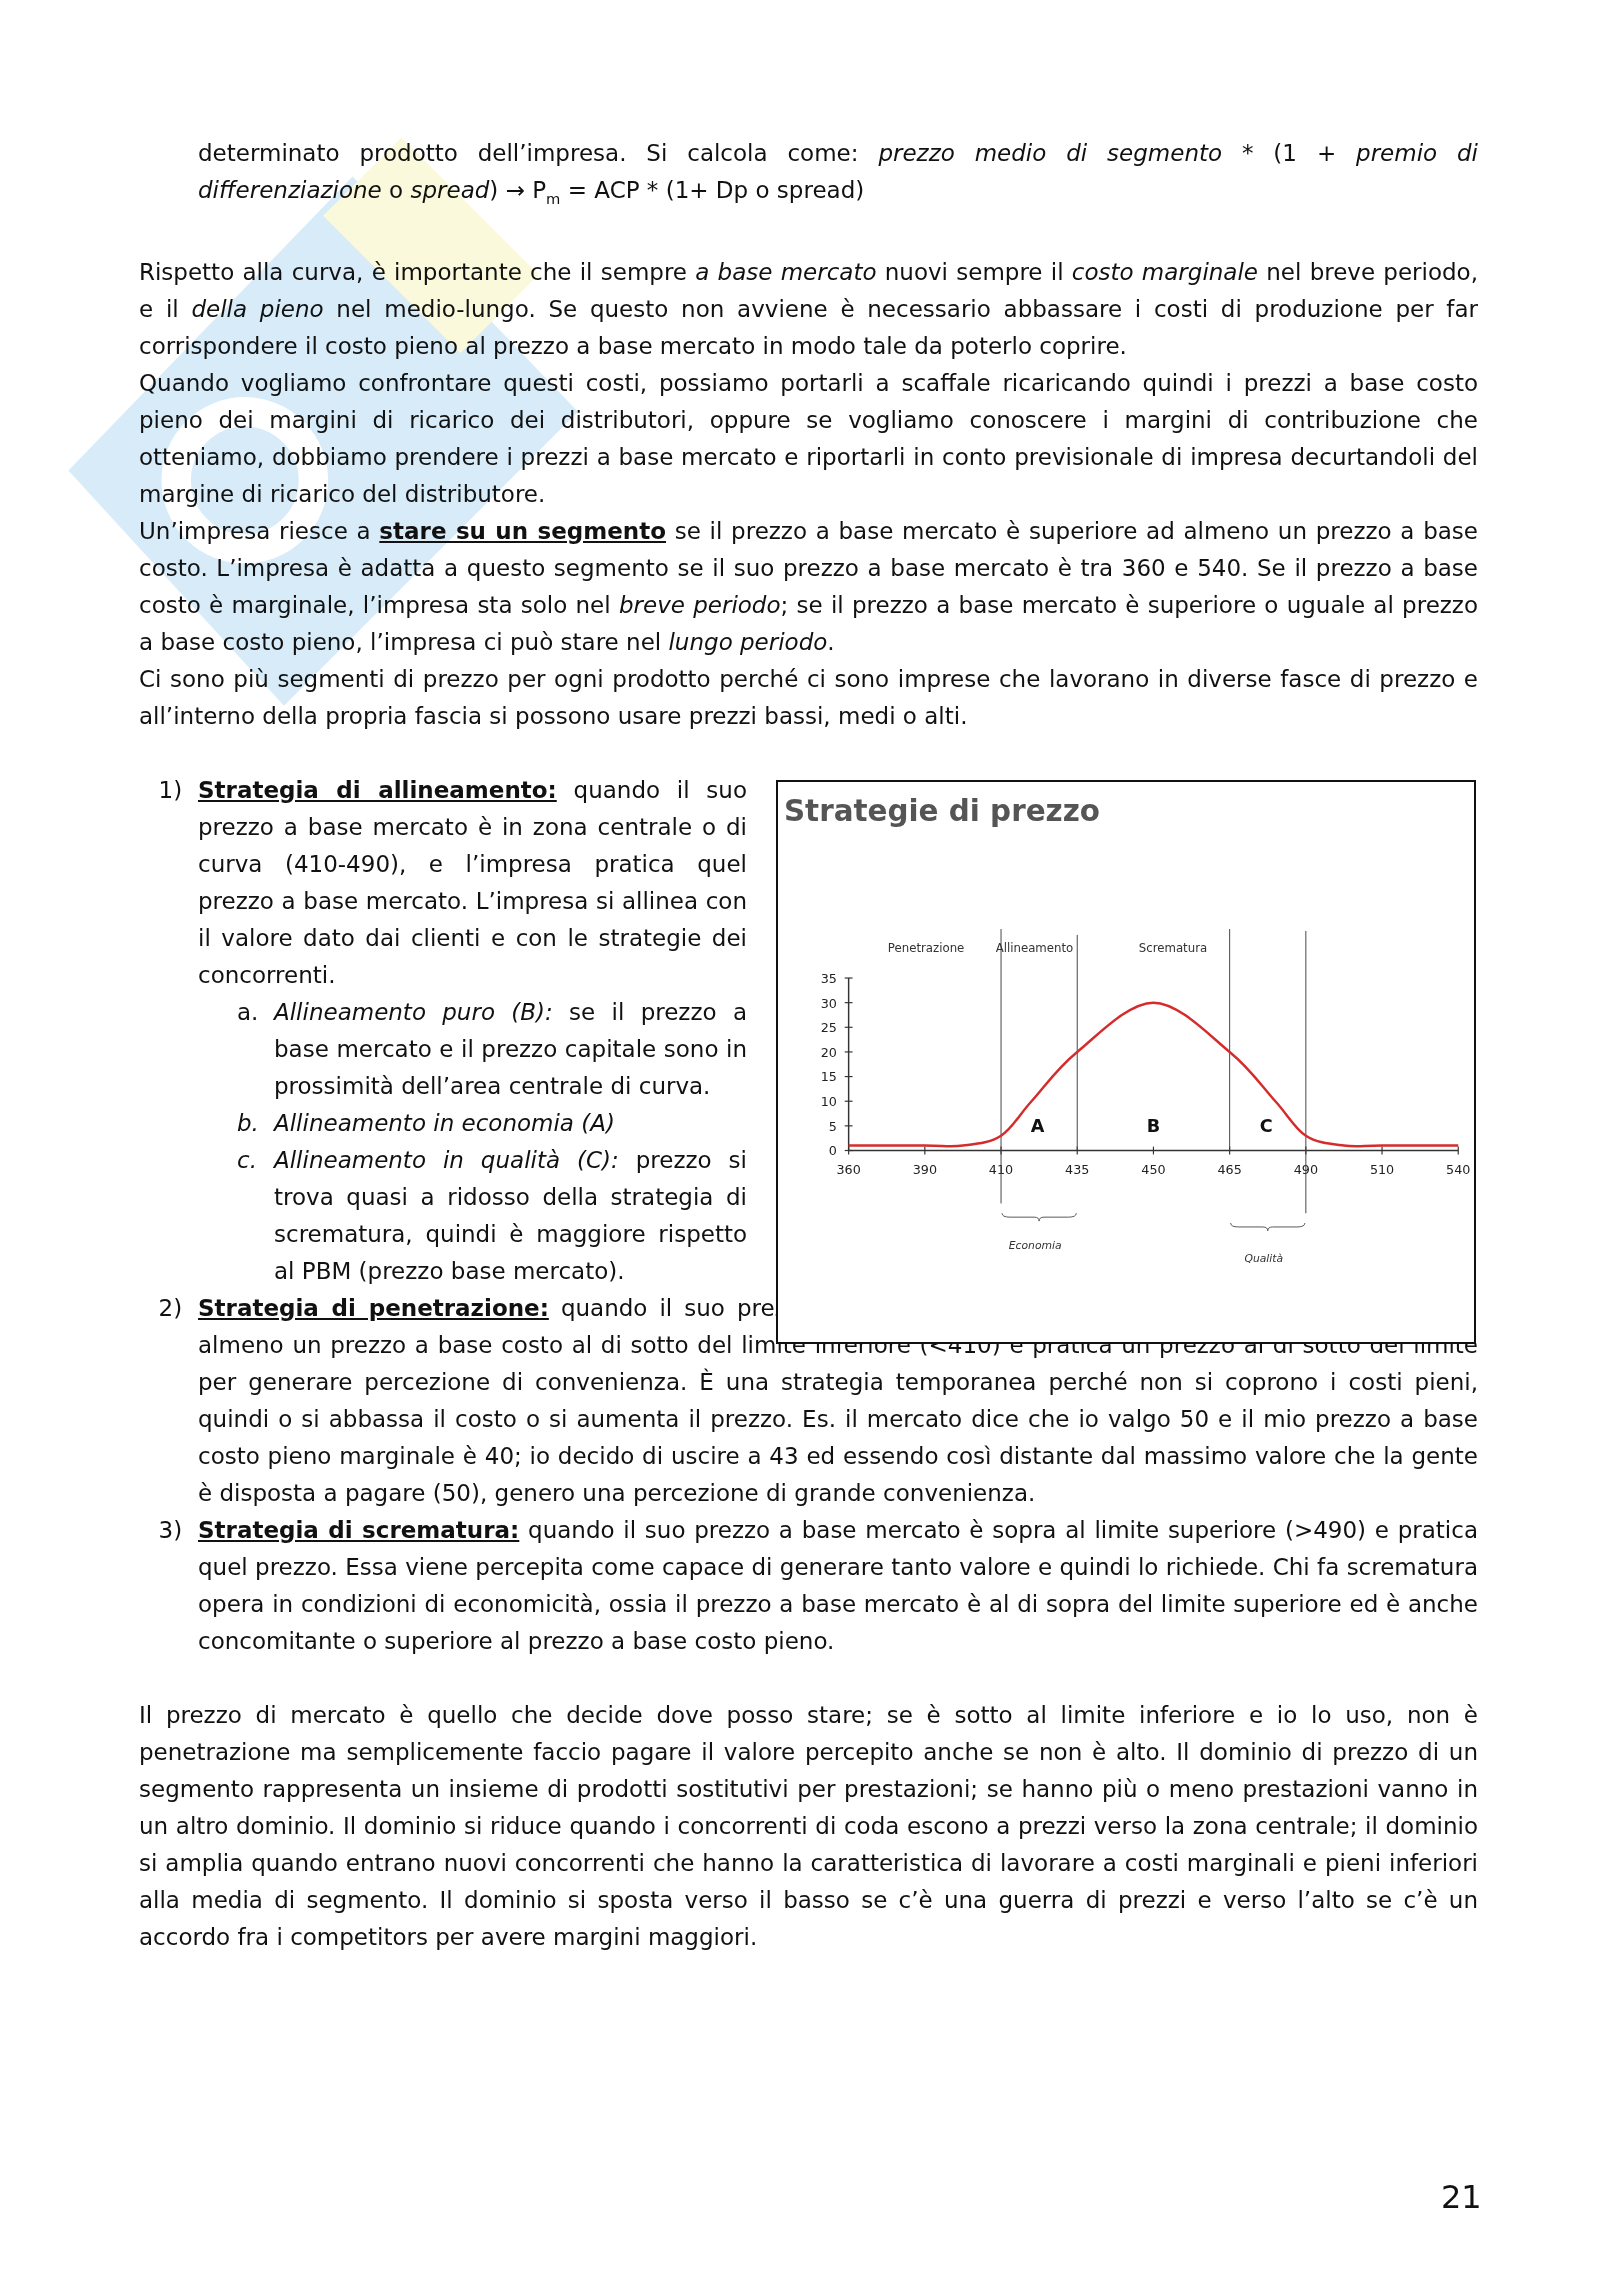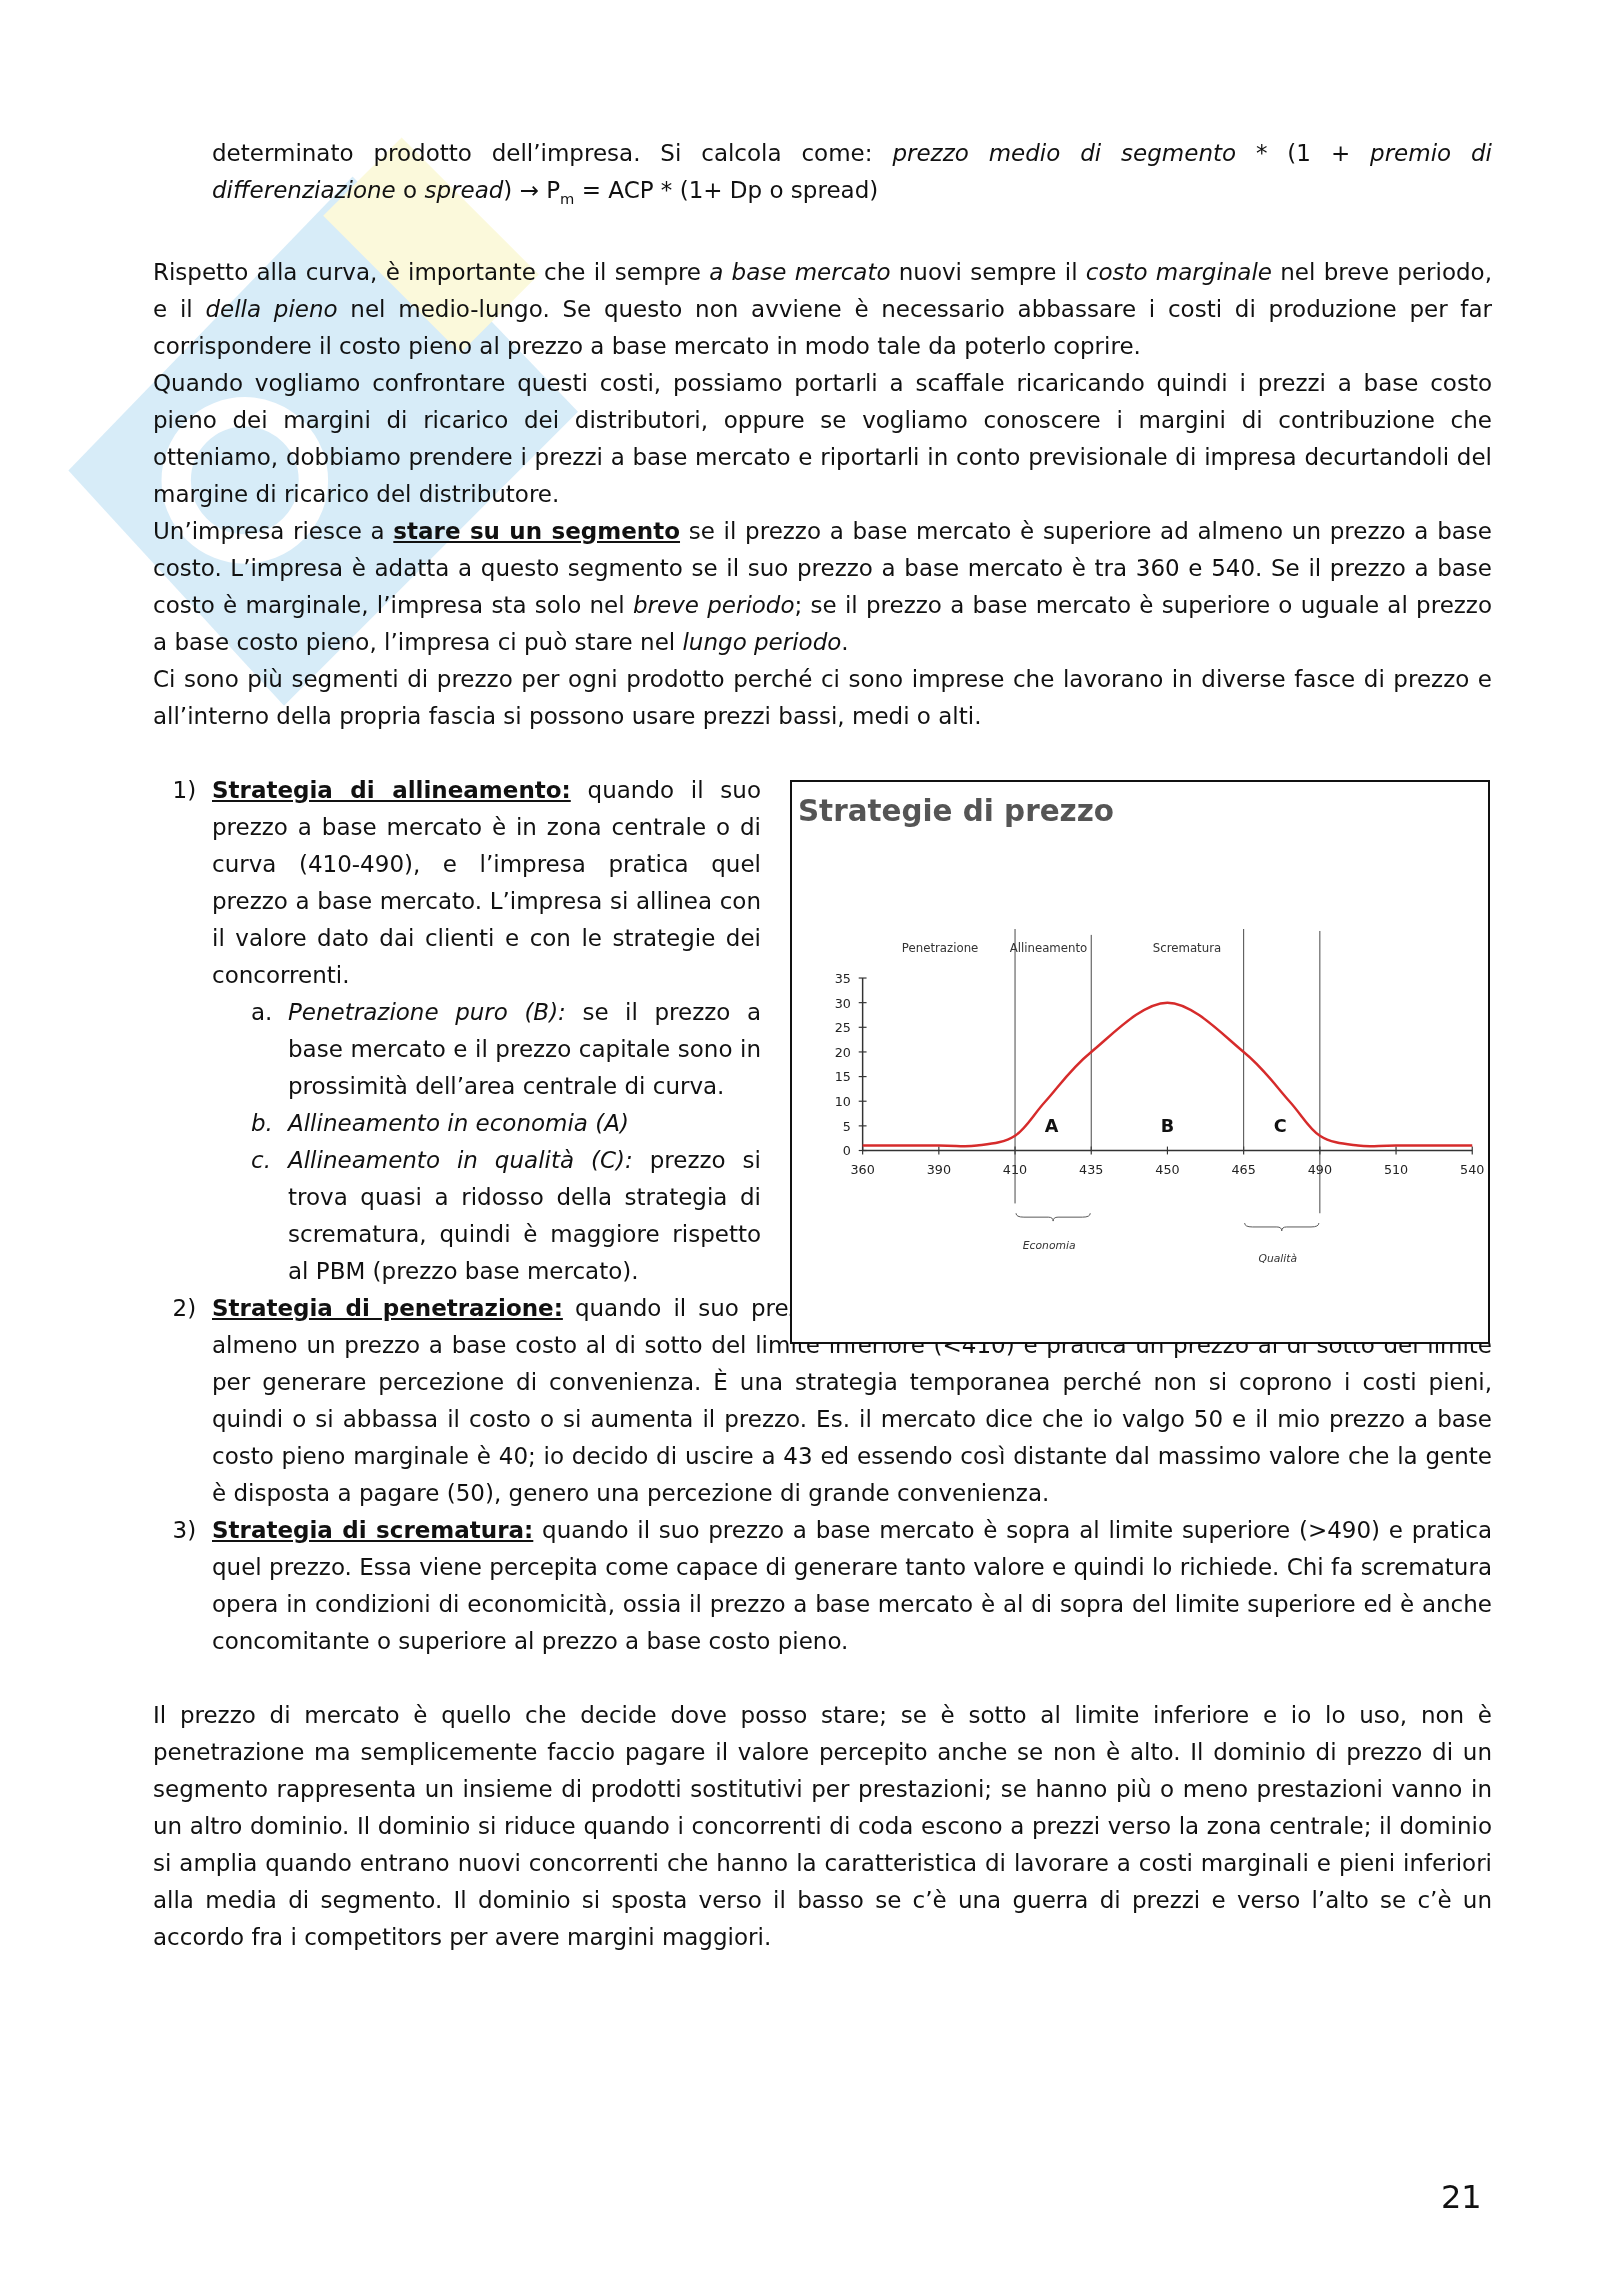--- a/index.html
+++ b/index.html
@@ -1,19 +1,19 @@
 <!DOCTYPE html>
 <html><head>
 <meta charset="utf-8">
 <style>
   html, body { margin: 0; padding: 0; background: #ffffff; }
   body { width: 1620px; height: 2293px; position: relative; overflow: hidden;
          font-family: "DejaVu Sans", sans-serif; color: #111; }
   .watermark { position: absolute; left: 29px; top: 59px; width: 608px; height: 686px; pointer-events: none; }
-  .page { position: absolute; left: 153px; top: 135px; width: 1339px; font-size: 23px; line-height: 37px; }
+  .page { position: absolute; left: 139px; top: 135px; width: 1339px; font-size: 23px; line-height: 37px; }
   p { margin: 0; text-align: justify; }
   .indent { padding-left: 59px; }
   .gap { height: 37px; }
   .list { margin: 0; padding: 0; list-style: none; }
   .li { position: relative; padding-left: 59px; text-align: justify; }
   .li .num { position: absolute; left: 19.6px; top: 0; }
   .sub { position: relative; padding-left: 135px; text-align: justify; }
   .sub .let { position: absolute; left: 98px; top: 0; }
   .floatwrap { width: 608px; }
   .chart-box { position: absolute; left: 637px; top: 645px; width: 700px; height: 564px;
@@ -55,21 +55,21 @@
   <div class="gap"></div>
 
   <div class="list">
     <div class="floatwrap">
       <div class="li">
         <span class="num">1)</span>
         <b>Strategia di allineamento:</b><span> quando il suo prezzo a base mercato è in zona centrale o di curva (410-490), e l’impresa pratica quel prezzo a base mercato. L’impresa si allinea con il valore dato dai clienti e con le strategie dei concorrenti.</span>
       </div>
       <div class="sub">
         <span class="let">a.</span>
-        <i>Penetrazione puro (B):</i><span> se il prezzo a base mercato e il prezzo capitale sono in prossimità dell’area centrale di curva.</span>
+        <i>Allineamento puro (B):</i><span> se il prezzo a base mercato e il prezzo capitale sono in prossimità dell’area centrale di curva.</span>
       </div>
       <div class="sub">
         <i class="let">b.</i>
         <i>Allineamento in economia (A)</i><span></span>
       </div>
       <div class="sub">
         <i class="let">c.</i>
         <i>Allineamento in qualità (C):</i><span> prezzo si trova quasi a ridosso della strategia di scrematura, quindi è maggiore rispetto al PBM (prezzo base mercato).</span>
       </div>
     </div>

